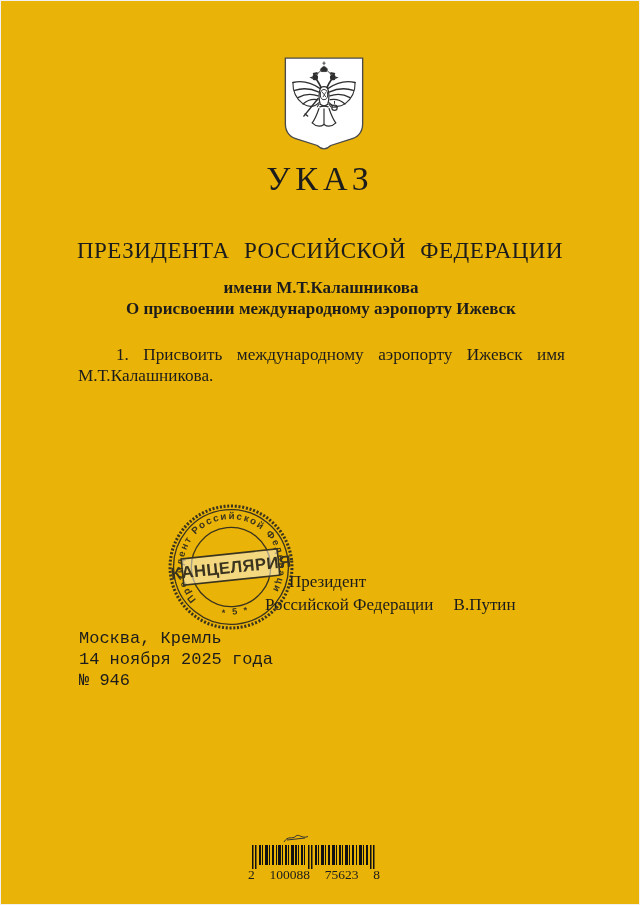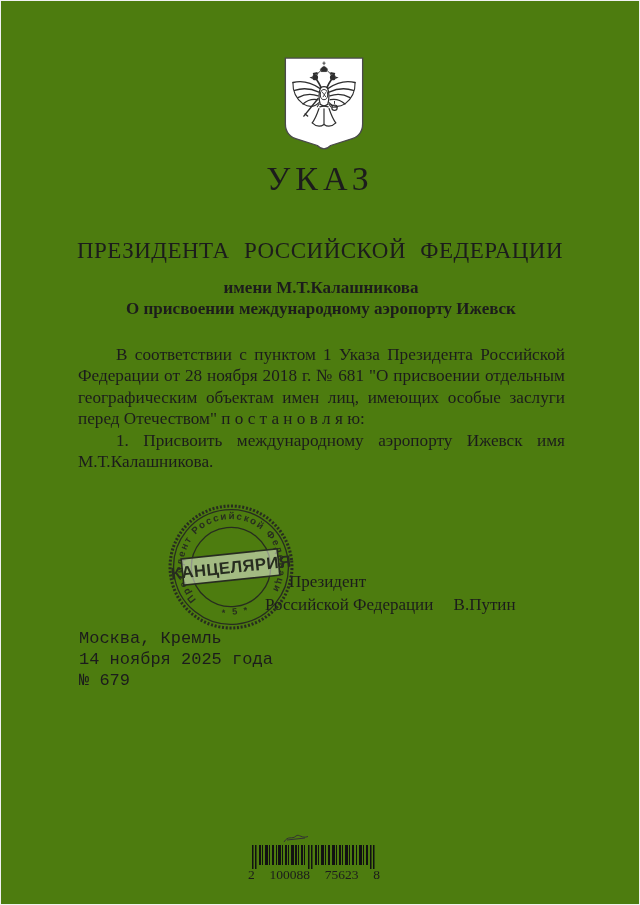--- a/index.html
+++ b/index.html
@@ -1,19 +1,19 @@
 <!DOCTYPE html>
 <html lang="ru"><head>
 <meta charset="utf-8">
 <style>
   html,body{margin:0;padding:0;background:#ffffff;}
   .page{
     position:relative;
     width:640px;height:905px;
-    background:#4d7c0f;
+    background:#eab308;
     font-family:"Liberation Serif","DejaVu Serif",serif;
     color:#1c1c1c;
     overflow:hidden;
     box-sizing:border-box;
     border:1px solid #f1f1f1;
   }
   .emblem{position:absolute;left:281px;top:49px;width:84px;height:112px;}
   .emblem svg{width:100%;height:100%;display:block;}
   .doc-title{
     position:absolute;left:0;top:160px;width:100%;
@@ -122,21 +122,20 @@
 
   <div class="doc-title">УКАЗ</div>
   <div class="doc-issuer">ПРЕЗИДЕНТА РОССИЙСКОЙ ФЕДЕРАЦИИ</div>
 
   <div class="doc-subject">
     <div>имени М.Т.Калашникова</div>
     <div>О присвоении международному аэропорту Ижевск</div>
   </div>
 
   <div class="doc-body">
-    <p>В соответствии с пунктом 1 Указа Президента Российской Федерации от 28 ноября 2018 г. № 681 "О присвоении отдельным географическим объектам имен лиц, имеющих особые заслуги перед Отечеством" п о с т а н о в л я ю:</p>
     <p>1. Присвоить международному аэропорту Ижевск имя М.Т.Калашникова.</p>
   </div>
 
   <div class="signature">
     <div class="sig-line1">Президент</div>
     <div class="sig-line2">
       <span>Российской Федерации</span>
       <span class="sig-name">В.Путин</span>
     </div>
   </div>
@@ -154,21 +153,21 @@
         <text class="five-text" x="63" y="110">* 5 *</text>
         <rect x="15" y="50" width="95" height="26" fill="#ffffff" fill-opacity="0.55" stroke="#222" stroke-width="1.6"></rect>
         <text class="center-text" x="63" y="69" transform="scale(1,1)">КАНЦЕЛЯРИЯ</text>
       </g>
     </svg>
   </div>
 
   <div class="issued">
     <div>Москва, Кремль</div>
     <div>14 ноября 2025 года</div>
-    <div>№ 679</div>
+    <div>№ 946</div>
   </div>
 
   <div class="barcode">
     <svg class="squiggle" viewBox="0 0 34 12">
       <path d="M3,9 C7,2 11,7 15,3 C18,0.5 21,6 27,3.5 M6,7 L24,5" fill="none" stroke="#333" stroke-width="1"></path>
     </svg>
     <svg class="bars" viewBox="0 0 124 24" preserveAspectRatio="none">
       <g fill="#111">
         <rect x="0" y="0" width="1.5" height="24"></rect>
           <rect x="3" y="0" width="1.5" height="24"></rect>

